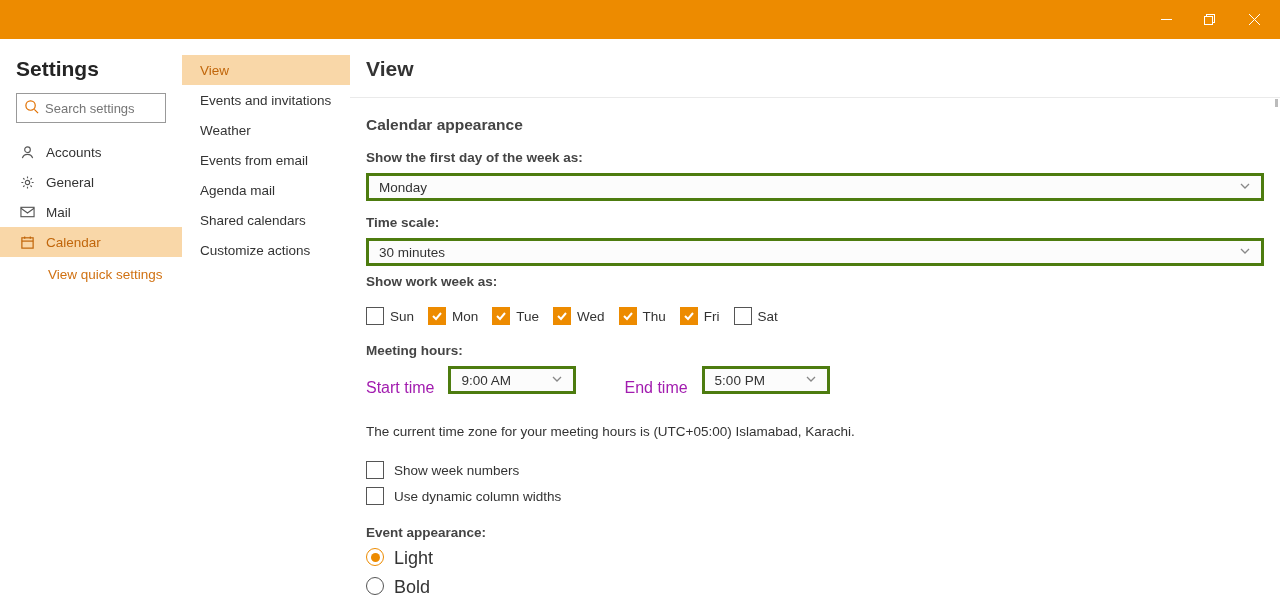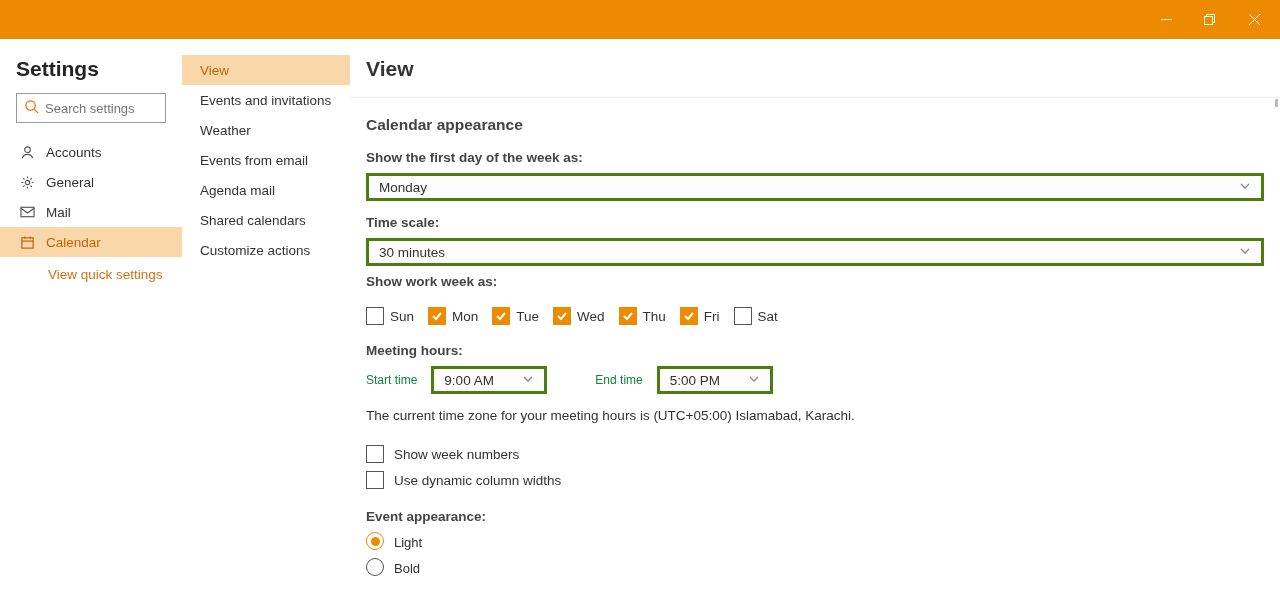--- a/index.html
+++ b/index.html
@@ -143,21 +143,21 @@
     display: flex;
     align-items: center;
     justify-content: space-between;
     padding: 0 10px;
     font-size: 13.5px;
     color: #333;
     margin-bottom: 14px;
     background: #fcfcfc;
     cursor: pointer;
   }
-  .dropdown.small { width: 116px; margin-bottom:0; }
+  .dropdown.small { width: 128px; margin-bottom:16px; }
   .chev { color: #888; }
   .week-row {
     display: flex;
     align-items: center;
     gap: 14px;
     margin: 18px 0 18px 0;
   }
   .day {
     display: flex;
     align-items: center;
@@ -171,30 +171,30 @@
     display:flex; align-items:center; justify-content:center;
   }
   .cb.on { background:#ed8b00; border-color:#ed8b00; }
   .cb.on svg { stroke:#fff; }
   .meeting-row {
     display:flex;
     align-items:center;
     gap: 14px;
     margin-bottom: 14px;
   }
-  .mlabel { font-size: 12px; color:#15803d;text-align:right; }
+  .mlabel { font-size: 16px; color:#a21caf;text-align:right; }
   .tz-note { font-size: 13.5px; color:#333; margin-bottom: 22px; }
   .chk-row {
     display:flex; align-items:center; gap:10px;
     font-size: 13.5px; margin-bottom: 8px;
     cursor: pointer;
   }
   .radio-row {
-    display:flex; align-items:flex-end; gap:10px;
-    font-size: 13px; margin-bottom: 8px;
+    display:flex; align-items:flex-start; gap:10px;
+    font-size: 18px; margin-bottom: 8px;
     cursor: pointer;
   }
   .radio {
     width:18px; height:18px; border:1.5px solid #555;
     border-radius:50%; display:flex; align-items:center; justify-content:center;
   }
   .radio.on { border-color:#ed8b00; }
   .radio.on::after {
     content:""; width:9px; height:9px; background:#ed8b00; border-radius:50%;
   }

